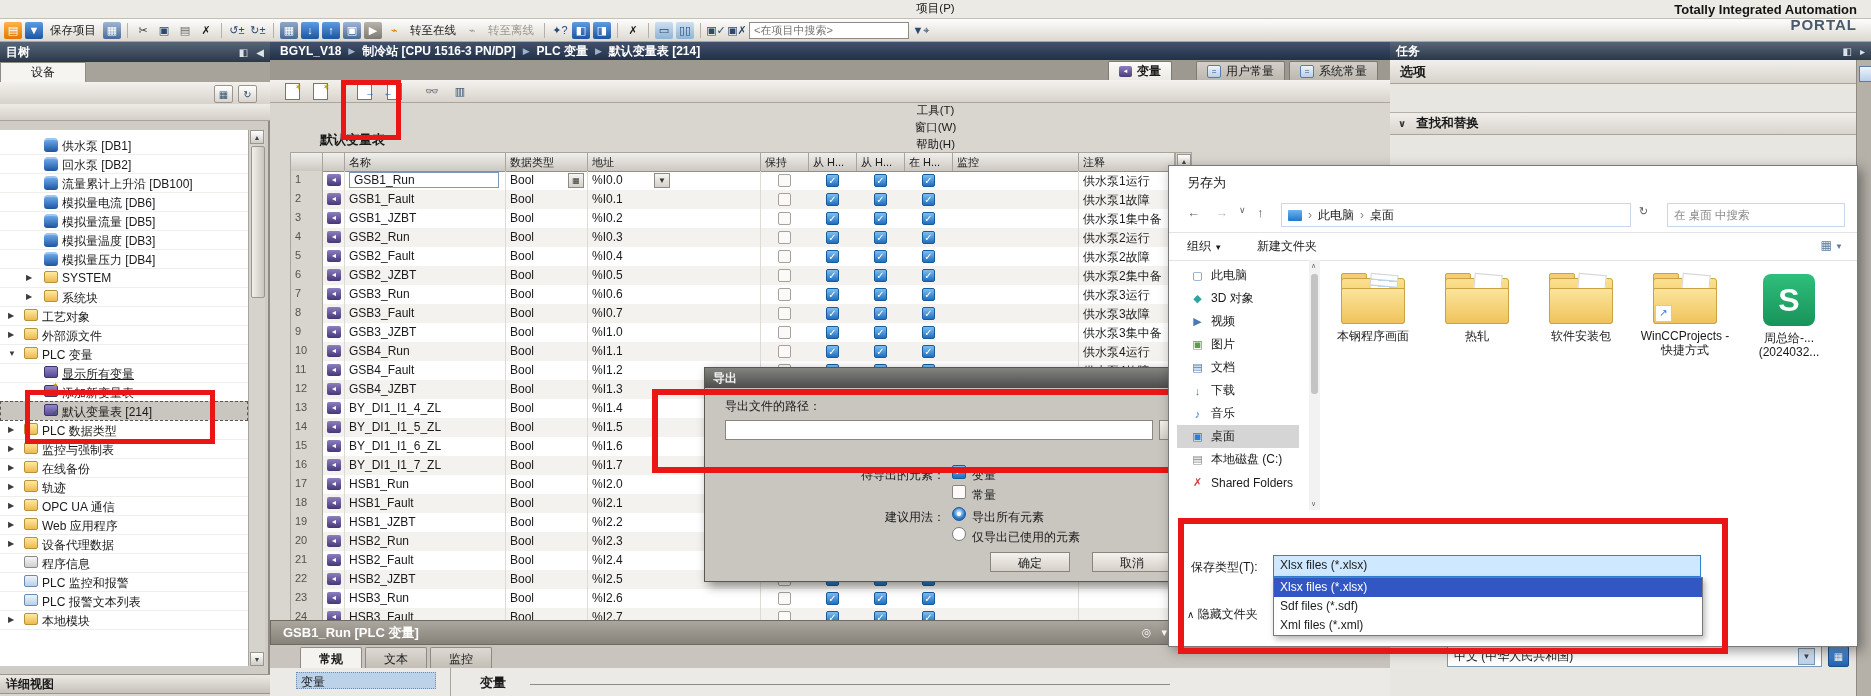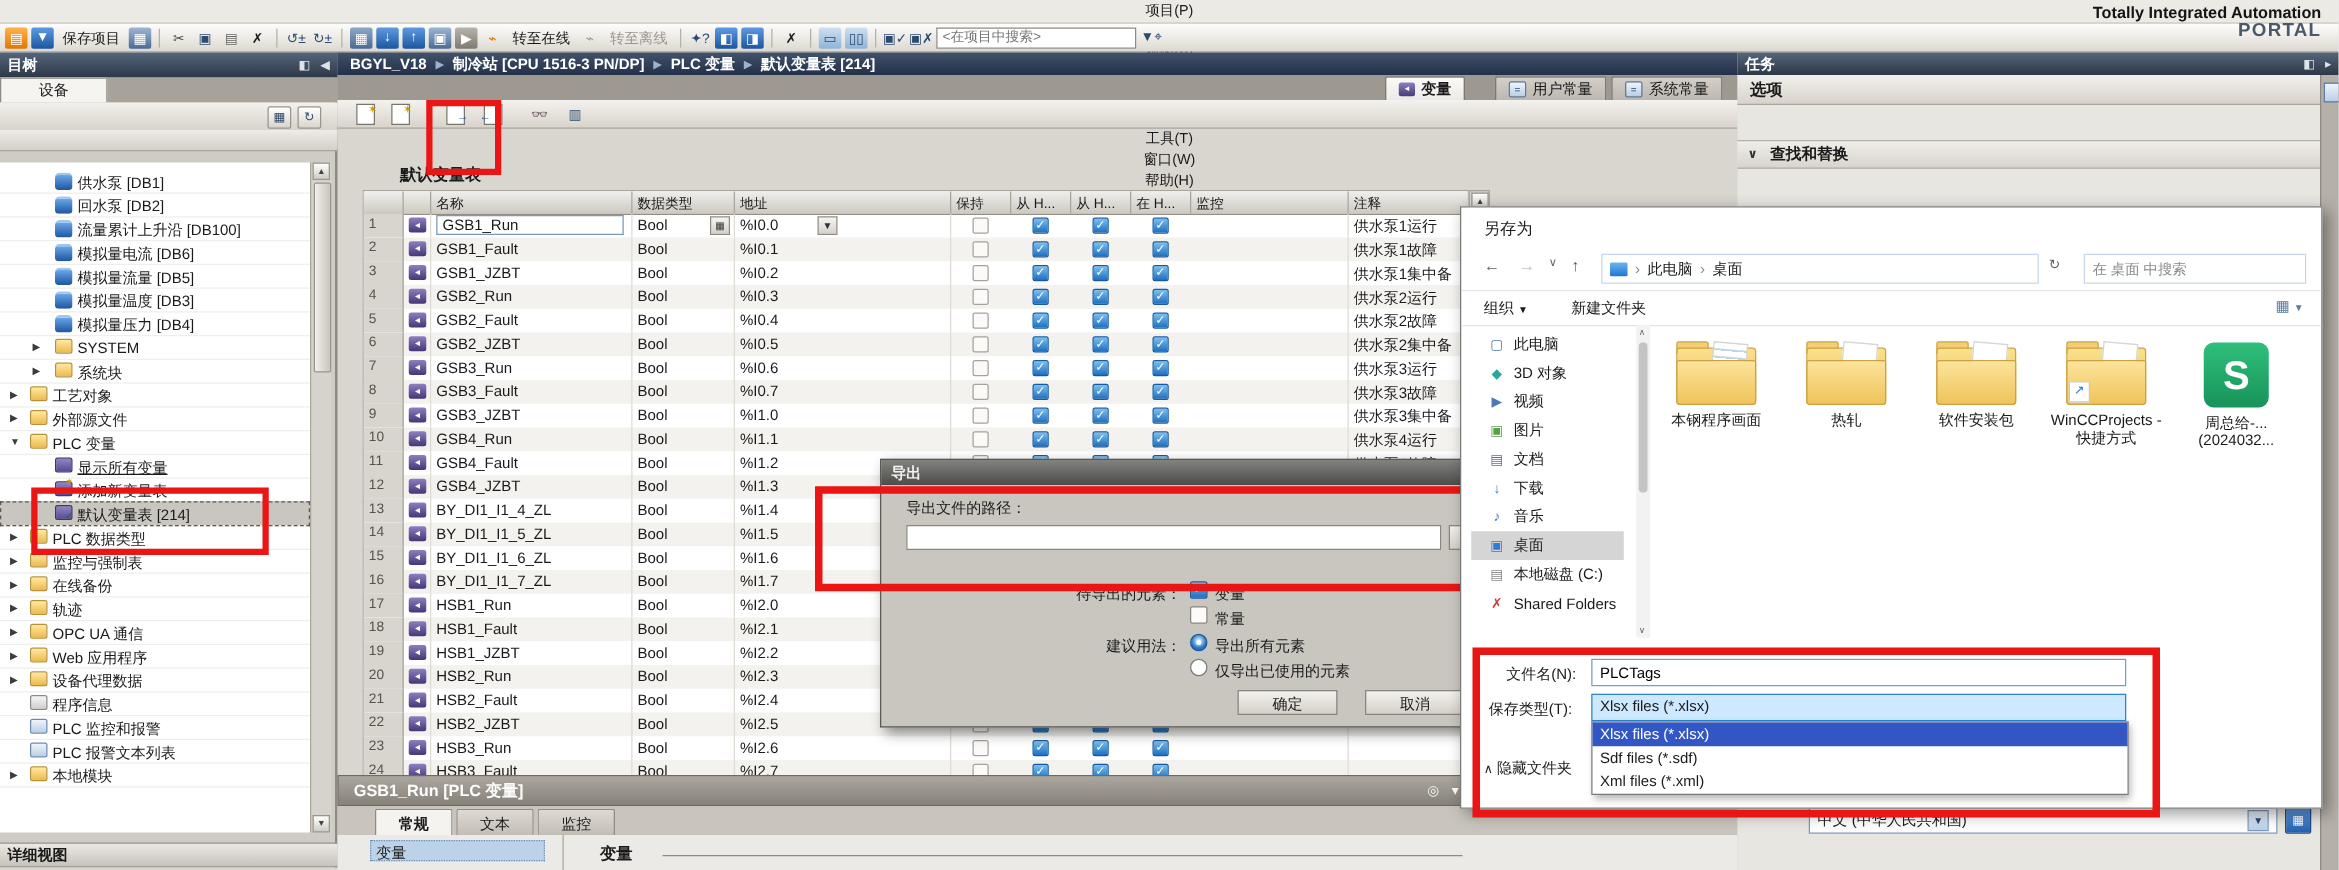--- a/index.html
+++ b/index.html
@@ -972,24 +972,20 @@
               <div class="scut">↗</div>
             </div>
             <div class="flabel">WinCCProjects - 快捷方式</div>
           </div>
           <div class="fitem" style="left: 572px; top: 14px;">
             <div class="xls">S</div>
             <div class="flabel">周总给-...(2024032...</div>
           </div>
         </div>
     </div>
-    <div class="frow" style="top:360px">
-      <span class="flab" style="right:auto;left:36px;top:5px">文件名(N):</span>
-      <input class="finput" value="PLCTags" style="">
-    </div>
     <div class="frow" style="top:388px">
       <span class="flab" style="right:auto;left:22px;top:5px">保存类型(T):</span>
       <div class="fcombo"><span>Xlsx files (*.xlsx)</span></div>
     </div>
     <div class="ddlist" style="top:411px" id="ddlist">
         <div class="ddopt sel">Xlsx files (*.xlsx)</div>
         <div class="ddopt">Sdf files (*.sdf)</div>
         <div class="ddopt">Xml files (*.xml)</div>
       </div>
     <div class="hidef" style="top:440px"><span style="font-size:10px">∧</span> <span>隐藏文件夹</span></div>

